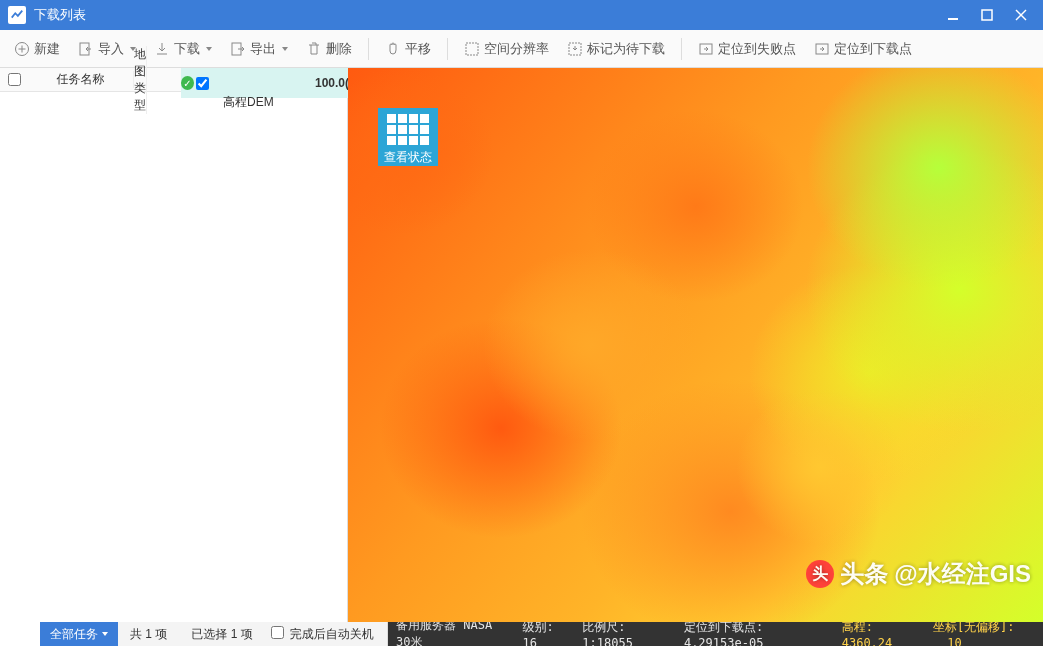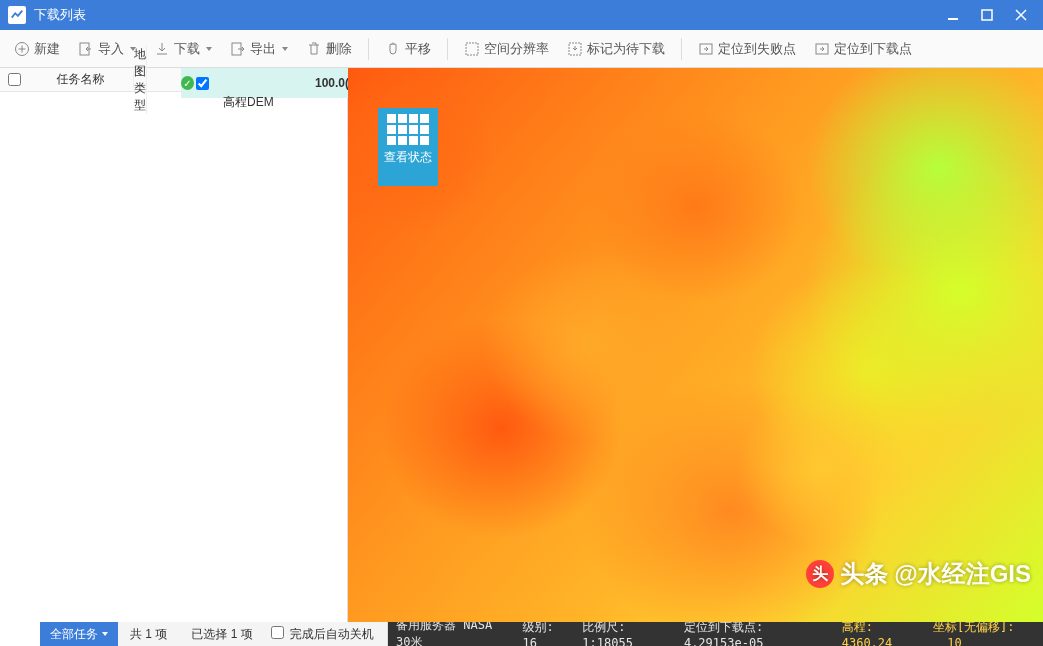--- a/index.html
+++ b/index.html
@@ -42,21 +42,21 @@
   radial-gradient(ellipse 220px 200px at 22% 65%, #ff5a10 0%, rgba(255,90,16,0) 55%),
   radial-gradient(ellipse 250px 220px at 55% 80%, #ff8a20 0%, rgba(255,138,32,0) 60%),
   linear-gradient(130deg, #ff5a10 0%, #ff7a18 20%, #ff9a20 40%, #ffb428 60%, #ffd030 75%, #d4ff2a 100%);
 }
 .heatmap::after { content:""; position:absolute; inset:0; background:
   radial-gradient(ellipse 150px 140px at 8% 15%, #ff6a14 0%, rgba(255,106,20,0) 60%),
   radial-gradient(ellipse 180px 160px at 35% 50%, #ffa828 0%, rgba(255,168,40,0) 60%),
   radial-gradient(ellipse 140px 130px at 68% 72%, #ffc830 0%, rgba(255,200,48,0) 60%);
 }
 
-.overlay-btn { position: absolute; top: 40px; left: 30px; width: 60px; background: #2ca5d6; color: #fff; text-align: center; padding: 6px 4px 20px; font-size: 12px; cursor: pointer; }
+.overlay-btn { position: absolute; top: 40px; left: 30px; width: 60px; background: #2ca5d6; color: #fff; text-align: center; padding: 6px 4px 0; font-size: 12px; cursor: pointer; }
 .overlay-btn .grid { display: grid; grid-template-columns: repeat(4, 9px); grid-template-rows: repeat(3, 9px); gap: 2px; margin: 0 auto 4px; width: 42px; }
 .overlay-btn .grid span { background: #fff; }
 
 .watermark { position: absolute; right: 12px; bottom: 32px; display: flex; align-items: center; gap: 6px; color: #fff; font-size: 24px; font-weight: bold; text-shadow: 0 0 4px rgba(0,0,0,0.4); opacity: 0.95; }
 .watermark .wmlogo { width: 28px; height: 28px; border-radius: 50%; background: #ff3b3b; display: flex; align-items: center; justify-content: center; font-size: 16px; }
 
 .footer { height: 24px; display: flex; align-items: stretch; font-size: 12px; margin-left: 40px; }
 .footer .fleft { width: 348px; display: flex; align-items: center; background: #f4f4f4; border-right: 1px solid #ddd; }
 .footer .allbtn { background: #3b7dd8; color: #fff; height: 100%; display: flex; align-items: center; padding: 0 10px; gap: 4px; cursor: pointer; }
 .footer .allbtn .caret2 { width: 0; height: 0; border-left: 3px solid transparent; border-right: 3px solid transparent; border-top: 4px solid #fff; }

